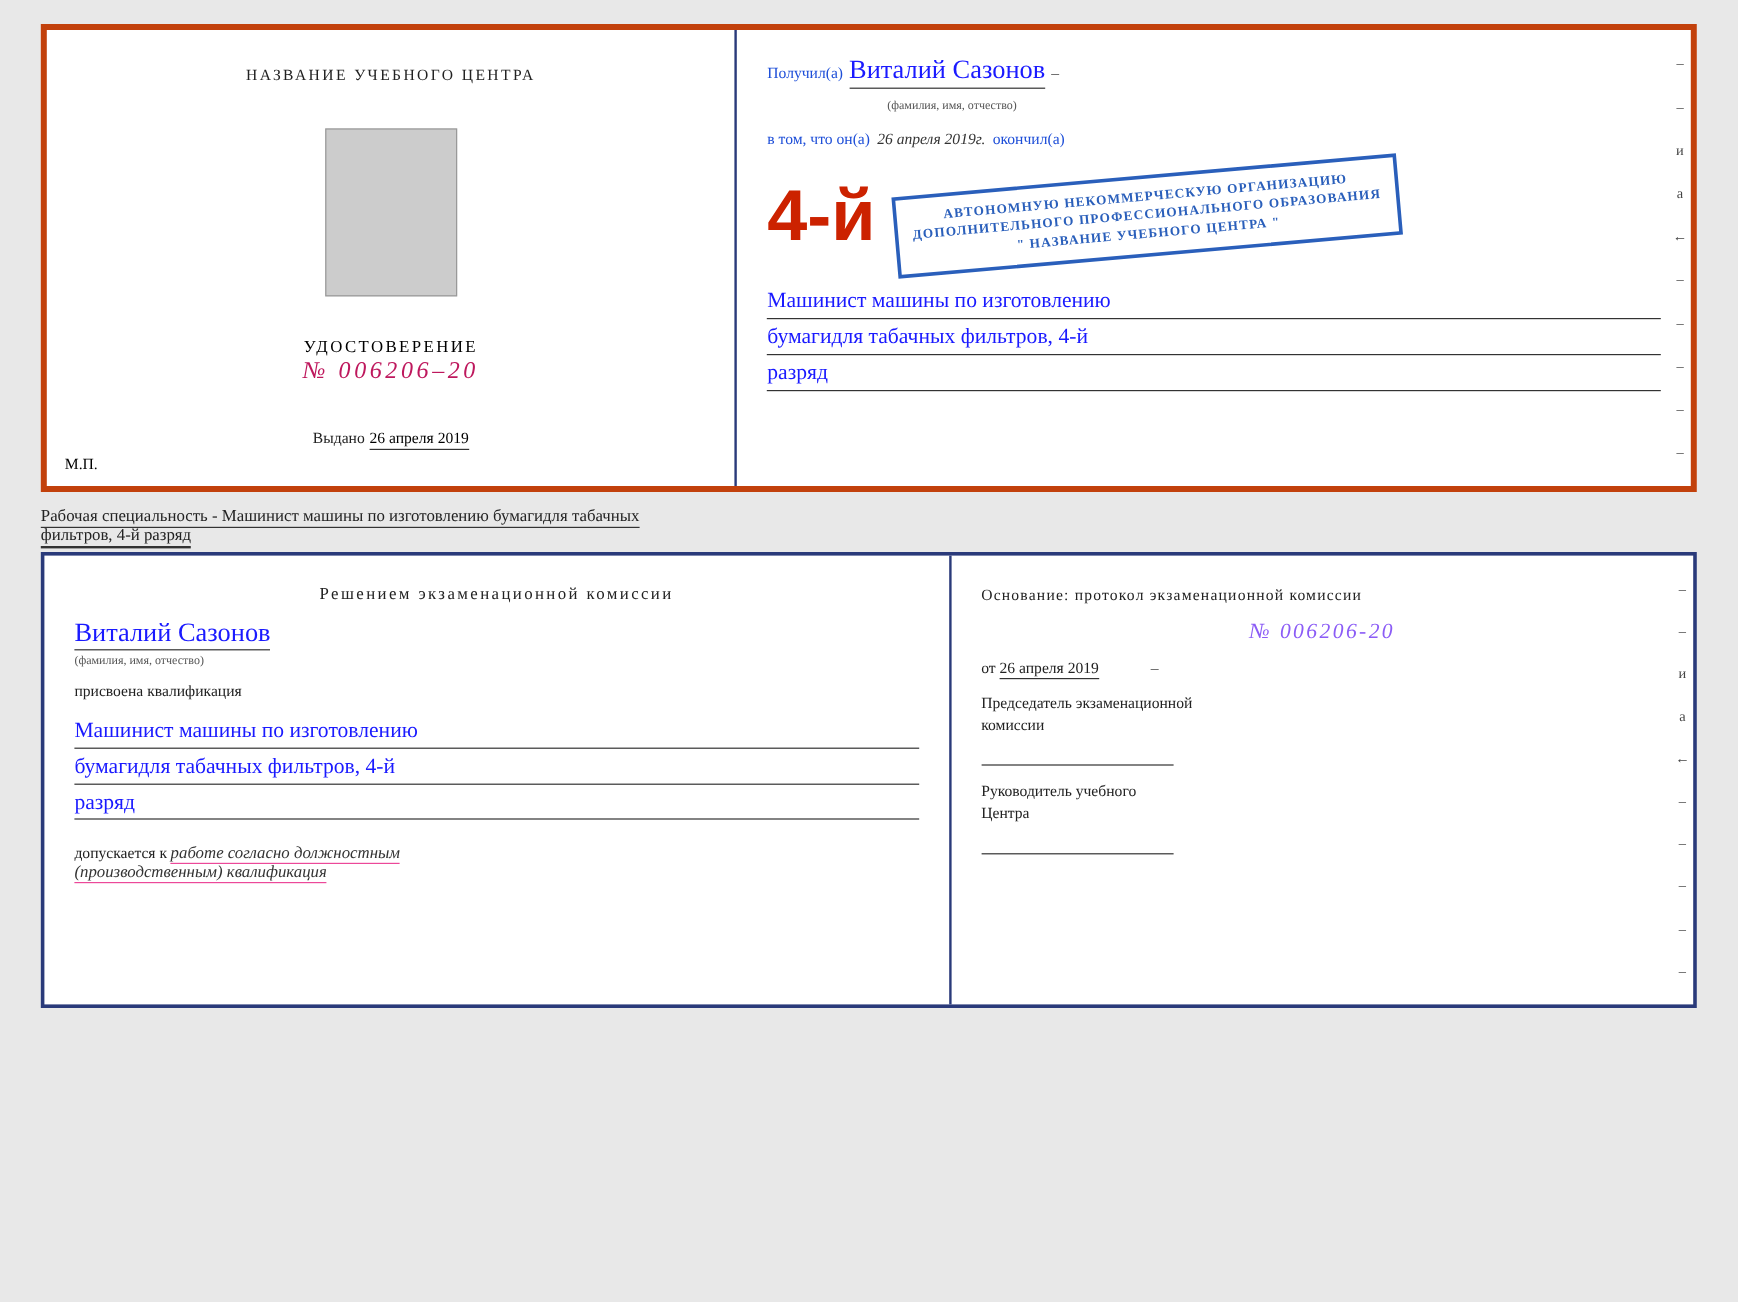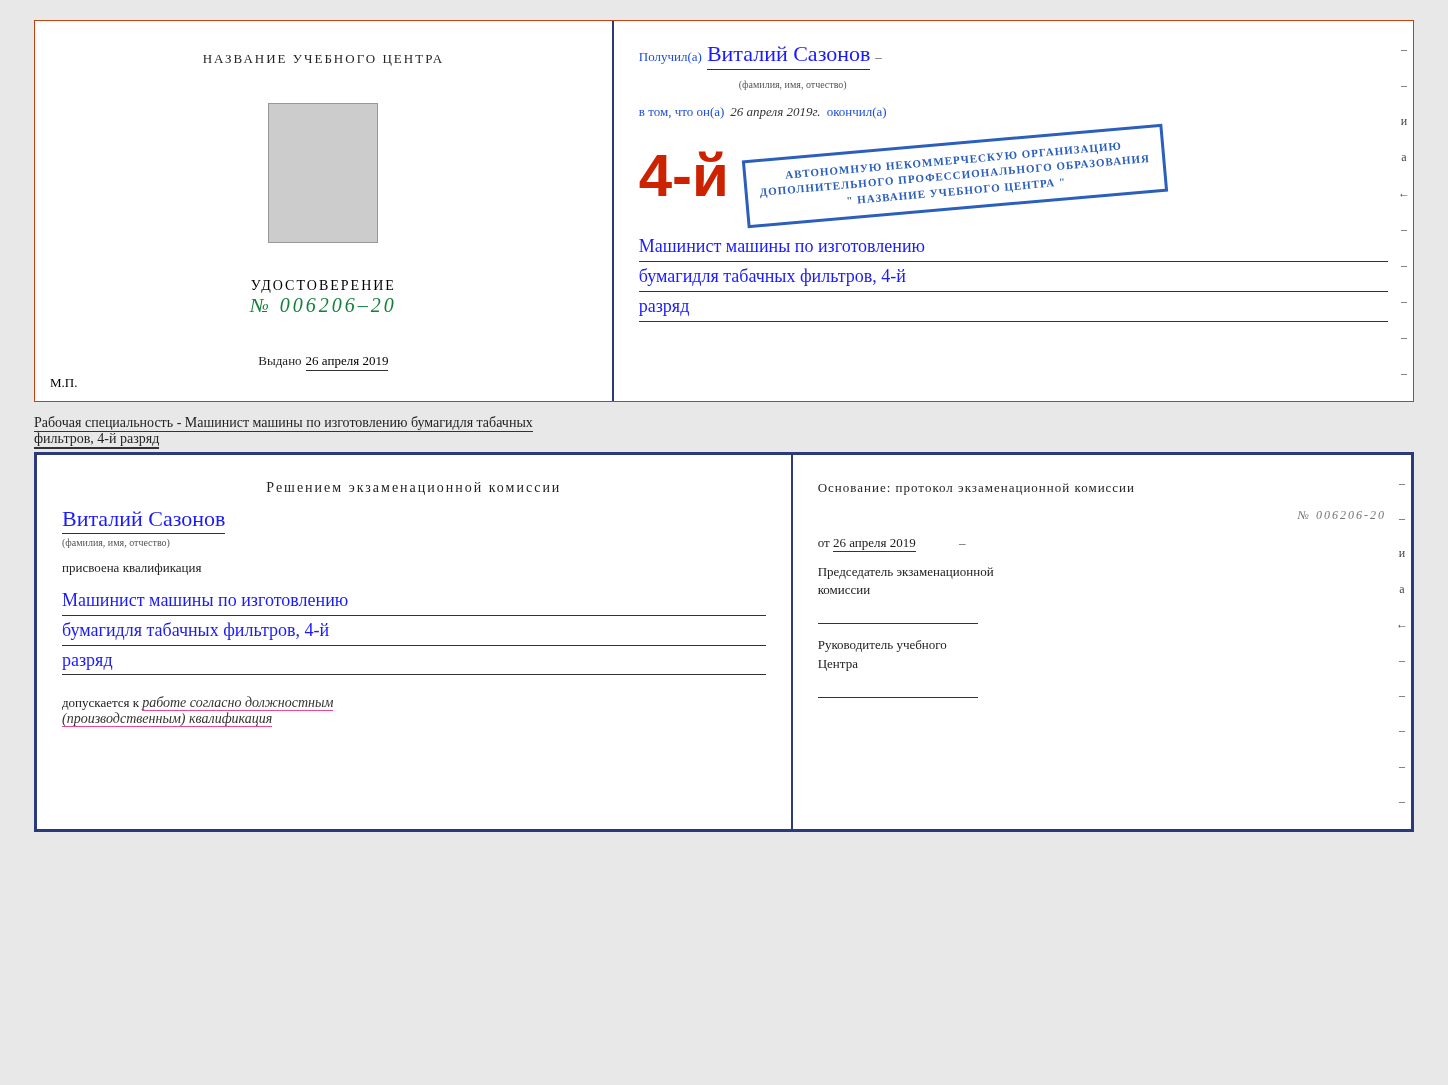--- a/index.html
+++ b/index.html
@@ -16,21 +16,21 @@
     }
 
     .document-container {
       width: 1380px;
     }
 
     
     .cert-top {
       display: flex;
       width: 100%;
-      border: 1px solid #c2410c;
+      border: 5px solid #c2410c;
       background: #fff;
       position: relative;
       margin-bottom: 8px;
     }
 
     .cert-left {
       width: 42%;
       border-right: 2px solid #2a3a7a;
       padding: 30px 20px;
       display: flex;
@@ -67,21 +67,21 @@
       font-size: 14px;
       letter-spacing: 2px;
       text-transform: uppercase;
       font-weight: normal;
     }
 
     .cert-number {
       font-size: 20px;
       letter-spacing: 3px;
       font-style: italic;
-      color: #15803d;
+      color: #be185d;
     }
 
     .cert-photo {
       width: 110px;
       height: 140px;
       background: #ccc;
       border: 1px solid #999;
     }
 
     .cert-issued {
@@ -268,24 +268,24 @@
       border-bottom: 1px solid #ec4899;
     }
 
     .basis-text {
       font-size: 13px;
       letter-spacing: 1px;
       color: #222;
     }
 
     .protocol-number {
-      font-size: 12px;
+      font-size: 18px;
       font-style: italic;
-      text-align: right;
-      color: #737373;
+      text-align: center;
+      color: #8b5cf6;
       letter-spacing: 2px;
     }
 
     .protocol-date {
       font-size: 13px;
       color: #222;
     }
 
     .chairman-text {
       font-size: 13px;

